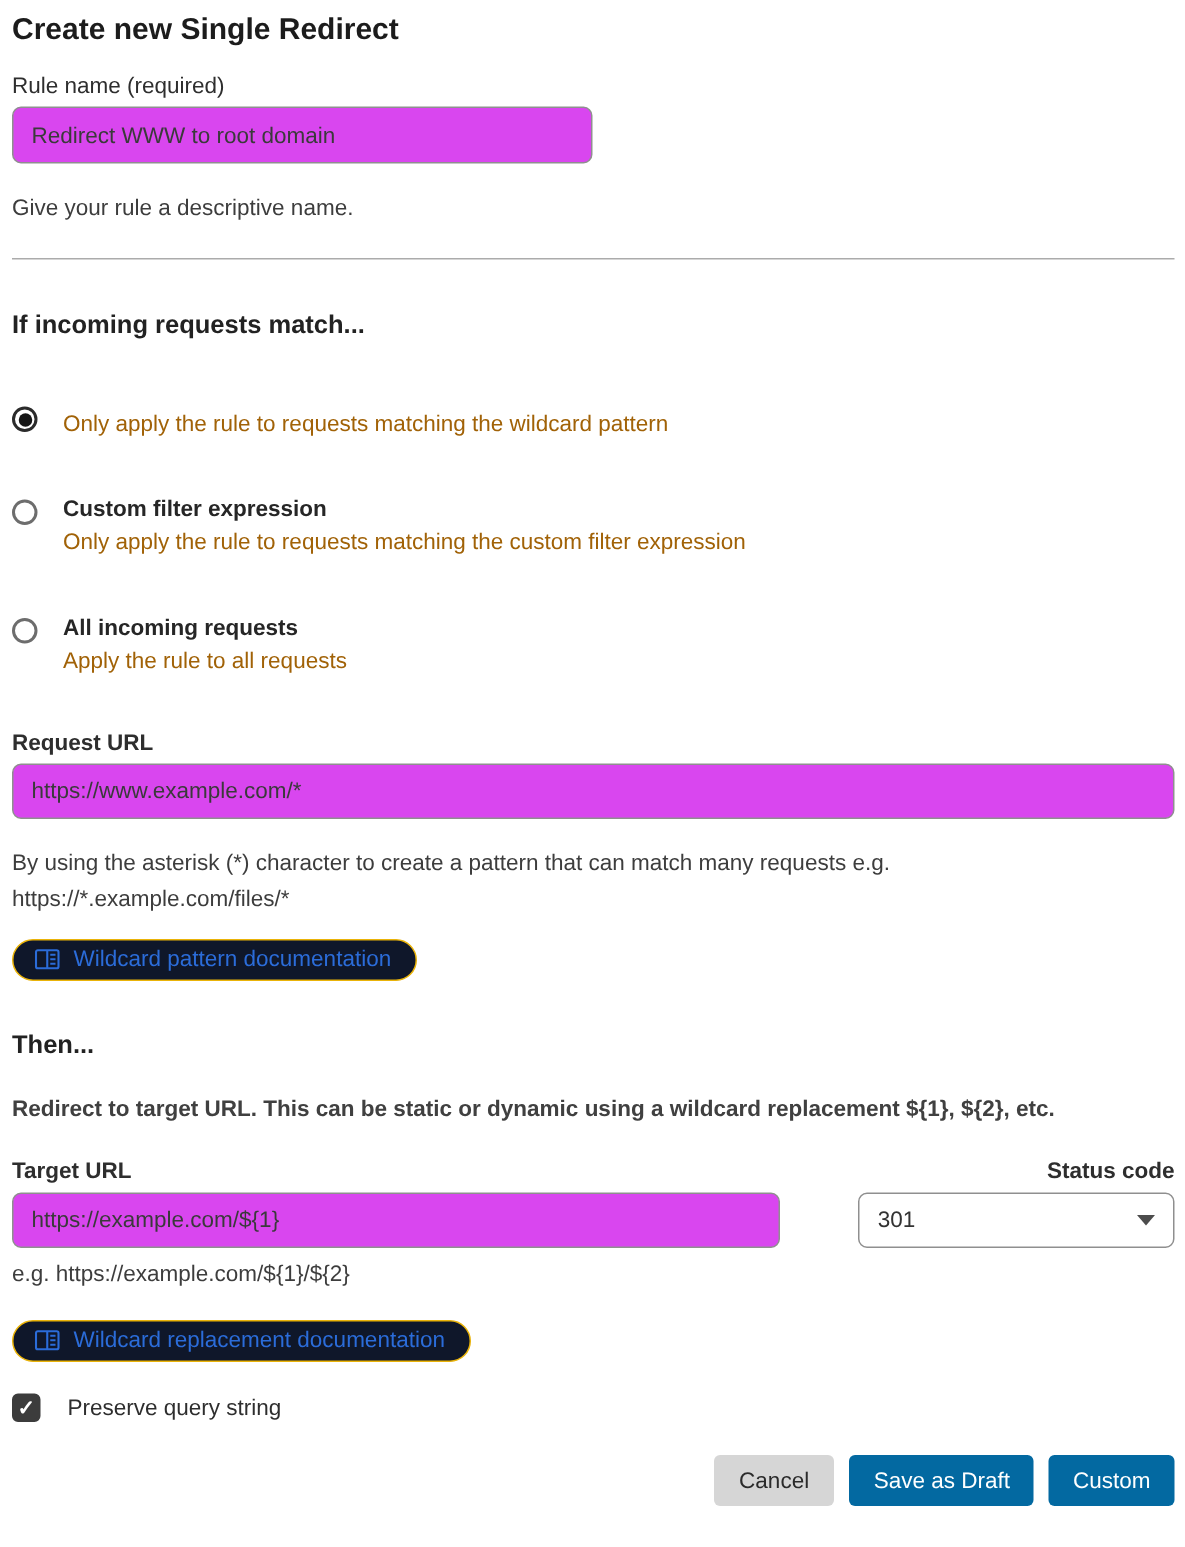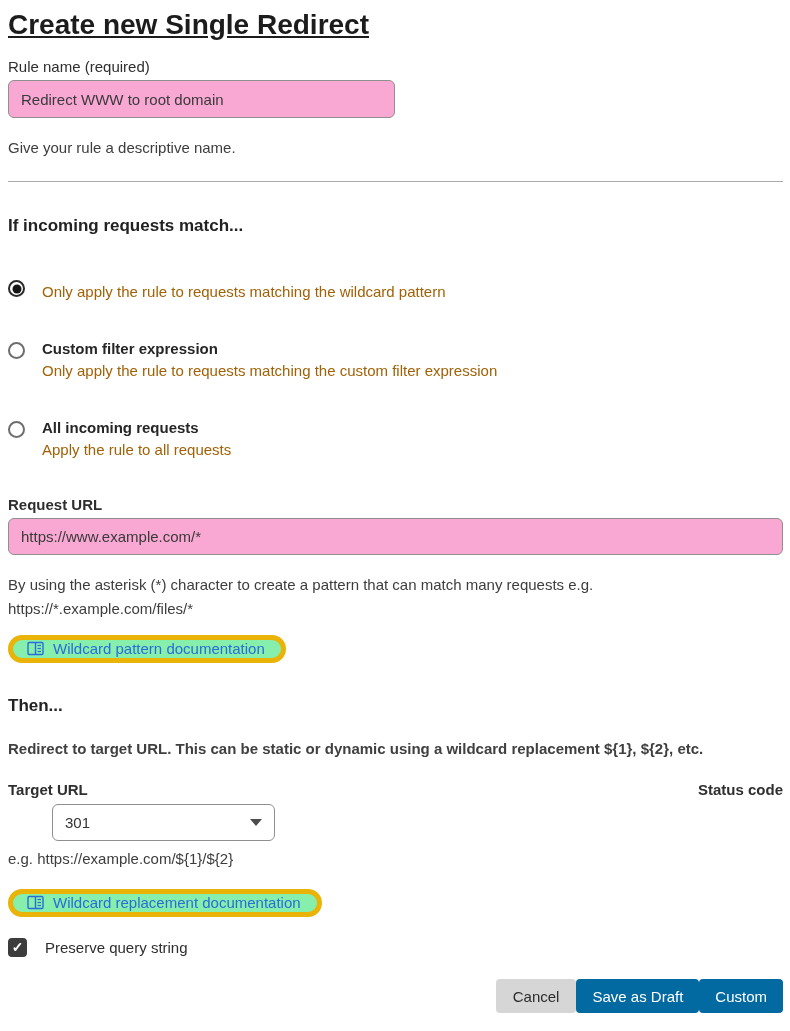--- a/index.html
+++ b/index.html
@@ -8,42 +8,41 @@
     font-family: "Liberation Sans", sans-serif;
     background: #ffffff;
     color: #1f1f1f;
     height: 1031px;
     overflow: hidden;
     padding: 0 7px 0 8px;
     position: relative;
   }
   .page-title {
     margin-top: 9px;
-    font-size: 28px;
+    font-size: 20px;
     font-weight: 700;
     color: #1c1c1c;
-    text-decoration: underline;
   }
   .field-label {
     margin-top: 17px;
     font-size: 15px;
     color: #2e2e2e;
   }
   .field-label.semibold { font-weight: 700; }
   .text-input {
     display: block;
     margin-top: 5px;
     height: 38px;
     border: 1px solid #8f8f8f;
     border-radius: 6px;
     padding: 0 12px;
     font-size: 15px;
     font-family: "Liberation Sans", sans-serif;
     color: #3a3a3a;
-    background: #f9a8d4;
+    background: #d946ef;
     outline: none;
   }
   .rule-name-input { width: 387px; }
   .full-input { width: 100%; height: 37px; }
   .help-text {
     margin-top: 18px;
     font-size: 15px;
     color: #3d3d3d;
     line-height: 24px;
   }
@@ -97,22 +96,22 @@
     margin-top: 5px;
     font-size: 15px;
     color: #a16207;
   }
   .request-url-label { margin-top: 38px; }
   .doc-button {
     margin-top: 14px;
     display: inline-flex;
     align-items: center;
     gap: 9px;
-    border: 5px solid #eab308;
-    background: #86efac;
+    border: 1px solid #eab308;
+    background: #0f172a;
     color: #2b6cd9;
     font-size: 15px;
     font-family: "Liberation Sans", sans-serif;
     padding: 3px 16px 4px 14px;
     border-radius: 15px;
     height: 28px;
     cursor: pointer;
   }
   .doc-button svg { display: block; }
   .then-heading { margin-top: 33px; }
@@ -191,20 +190,21 @@
   .checkbox-label {
     margin-left: 18px;
     font-size: 15px;
     color: #2e2e2e;
     cursor: pointer;
   }
   .footer-actions {
     margin-top: 22px;
     display: flex;
     justify-content: flex-end;
+    gap: 10px;
   }
   .btn {
     font-family: "Liberation Sans", sans-serif;
     font-size: 15px;
     border: none;
     border-radius: 4px;
     padding: 0 16px;
     height: 34px;
     cursor: pointer;
   }
@@ -283,20 +283,21 @@
 <p class="then-desc">Redirect to target URL. This can be static or dynamic using a wildcard replacement ${1}, ${2}, etc.</p>
 
 <div class="labels-row">
   <div class="left">
     <div class="field-label semibold">Target URL</div>
   </div>
   <div class="field-label semibold">Status code</div>
 </div>
 
 <div class="inputs-row">
+  <input class="text-input full-input target-input" type="text" value="https://example.com/${1}" style="">
   <div class="select-box">
     <span>301</span>
     <span class="caret-down"></span>
   </div>
 </div>
 
 <div class="help-text eg-help">e.g. https://example.com/${1}/${2}</div>
 
 <button class="doc-button second">
   <span>

